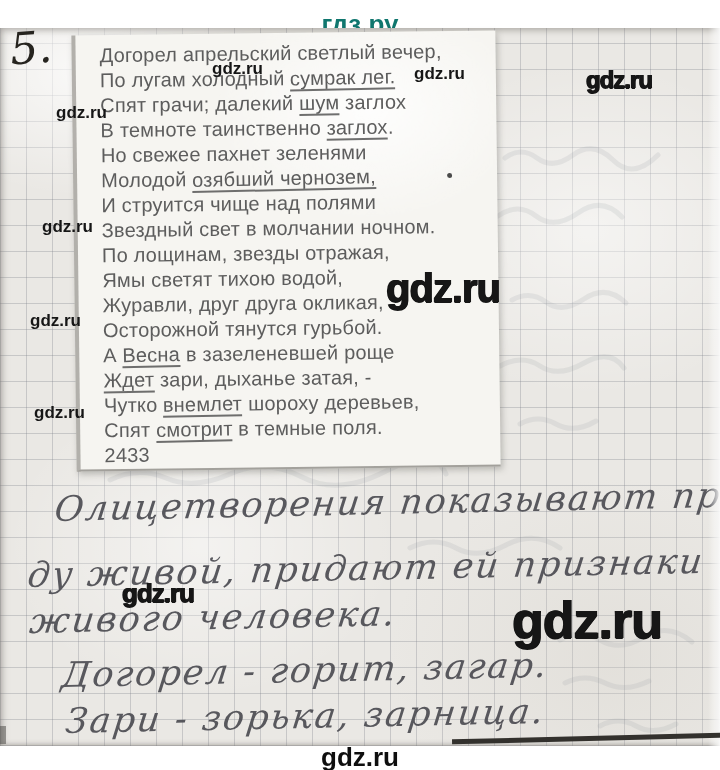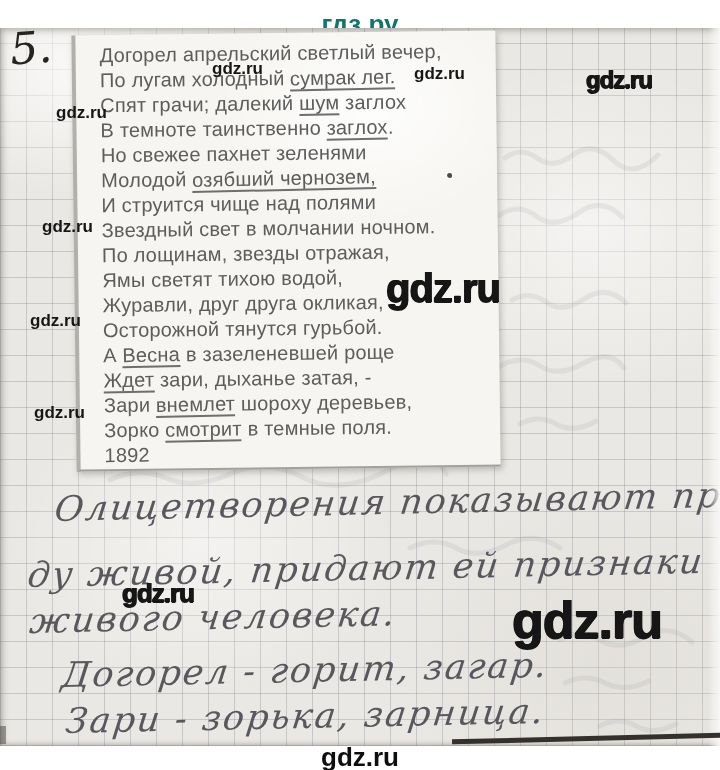--- a/index.html
+++ b/index.html
@@ -103,23 +103,23 @@
           <div class="poem-line"><span class="">Но свежее пахнет зеленями</span></div>
           <div class="poem-line"><span class="">Молодой </span><span class="ul">озябший чернозем,</span></div>
           <div class="poem-line"><span class="">И струится чище над полями</span></div>
           <div class="poem-line"><span class="">Звездный свет в молчании ночном.</span></div>
           <div class="poem-line"><span class="">По лощинам, звезды отражая,</span></div>
           <div class="poem-line"><span class="">Ямы светят тихою водой,</span></div>
           <div class="poem-line"><span class="">Журавли, друг друга окликая,</span></div>
           <div class="poem-line"><span class="">Осторожной тянутся гурьбой.</span></div>
           <div class="poem-line"><span class="">А </span><span class="ul">Весна</span><span class=""> в зазеленевшей роще</span></div>
           <div class="poem-line"><span class="ul">Ждет</span><span class=""> зари, дыханье затая, -</span></div>
-          <div class="poem-line"><span class="">Зари </span><span class="ul">внемлет</span><span class=""> шороху деревьев,</span></div>
-          <div class="poem-line"><span class="">Зорко </span><span class="ul">смотрит</span><span class=""> в темные поля.</span></div>
-          <div class="poem-line"><span class="">1892</span></div>
+          <div class="poem-line"><span class="">Чутко </span><span class="ul">внемлет</span><span class=""> шороху деревьев,</span></div>
+          <div class="poem-line"><span class="">Спят </span><span class="ul">смотрит</span><span class=""> в темные поля.</span></div>
+          <div class="poem-line"><span class="">2433</span></div>
         </div>
       <div class="ink-dot"></div>
     </div>
 
     <div id="handwriting">
         <div class="hand-line" style="left: 55px; top: 462px;">Олицетворения показывают приро-</div>
         <div class="hand-line" style="left: 28px; top: 528px;">ду живой, придают ей признаки</div>
         <div class="hand-line" style="left: 30px; top: 574px;">живого человека.</div>
         <div class="hand-line" style="left: 62px; top: 628px;">Догорел - горит, загар.</div>
         <div class="hand-line" style="left: 66px; top: 674px;">Зари - зорька, зарница.</div>

